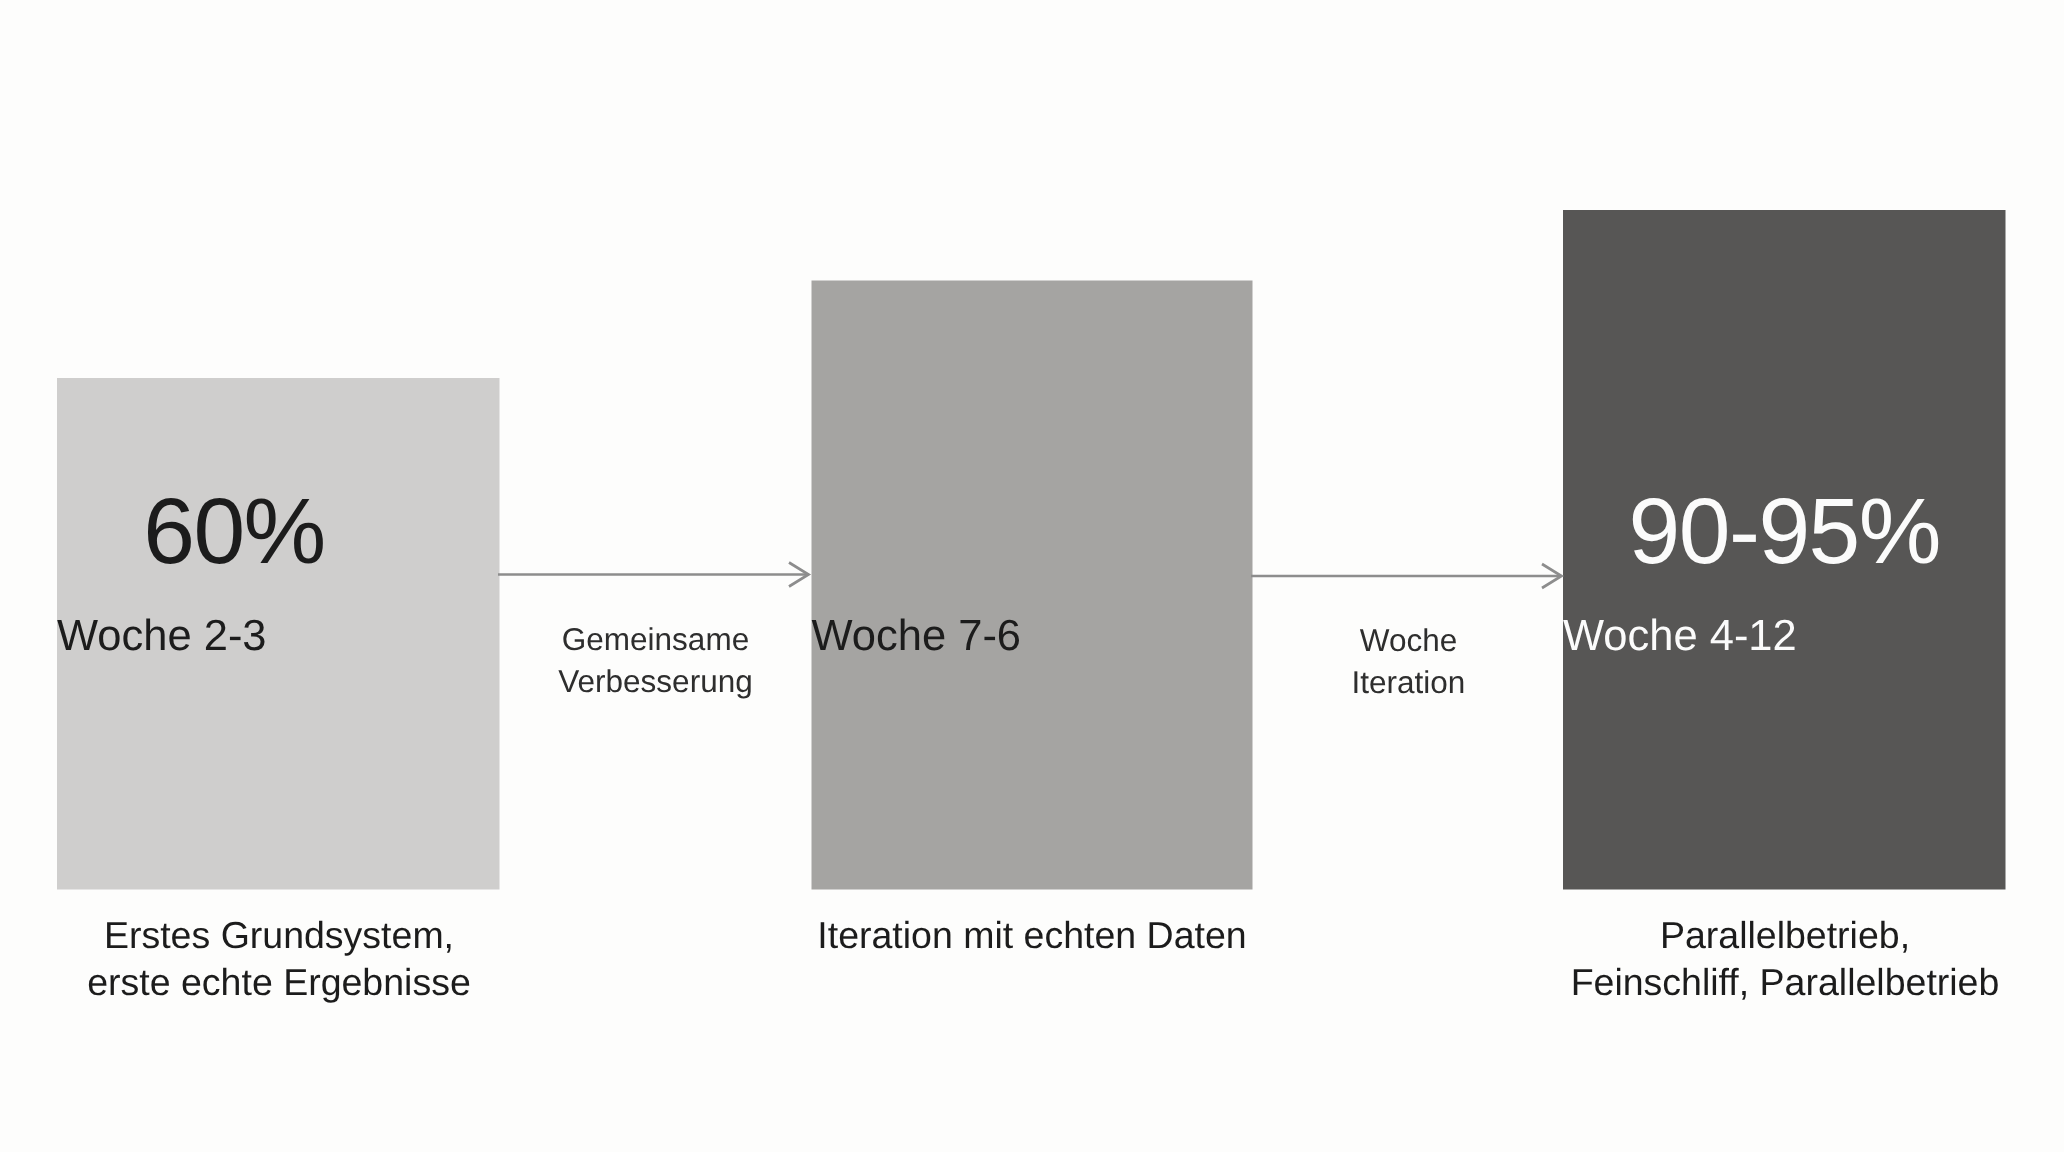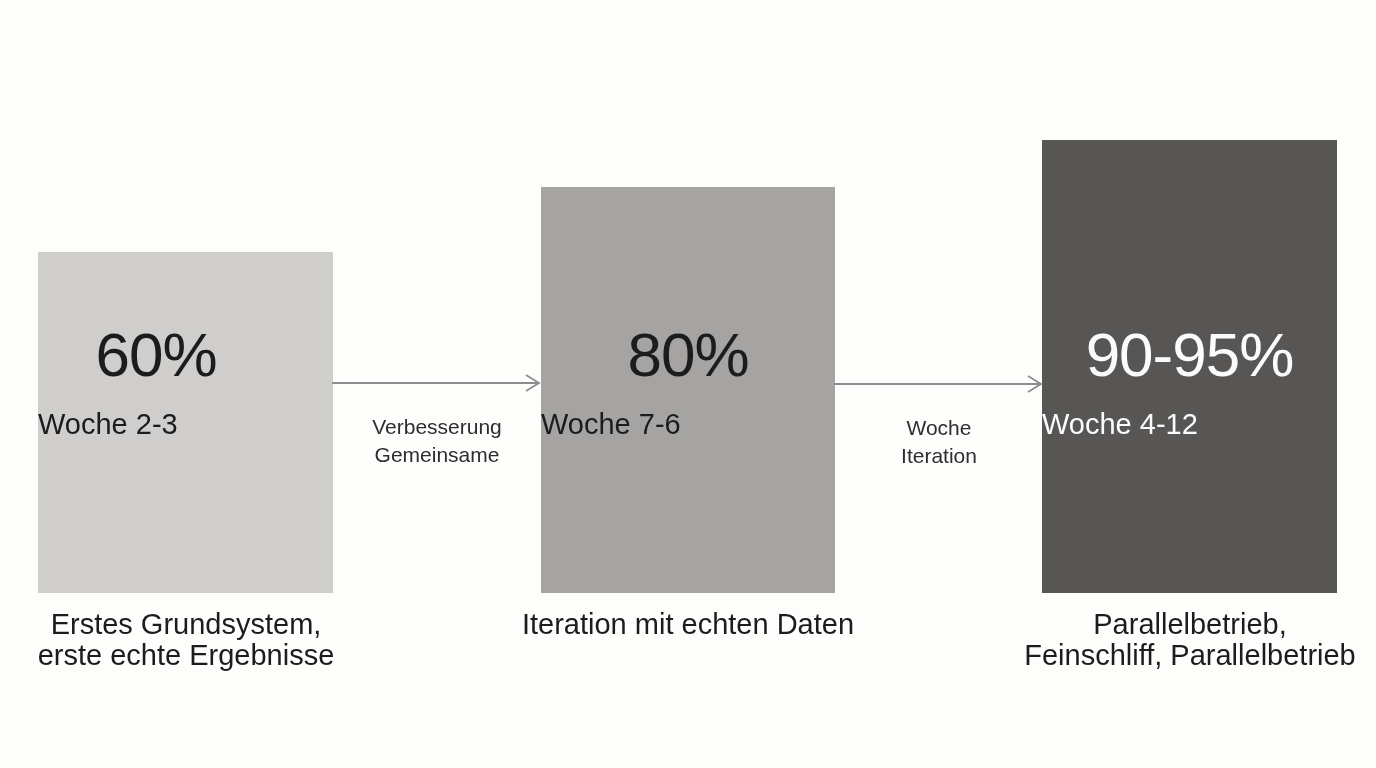--- a/index.html
+++ b/index.html
@@ -45,21 +45,21 @@
     text-align: left;
     white-space: nowrap;
   }
   .weeks1 { left: 38px;   width: 295px; }
   .weeks2 { left: 541px;  width: 294px; }
   .weeks3 { left: 1042px; width: 295px; }
 
   .caption {
     position: absolute;
     top: 609px;
-    font-size: 29px;
+    font-size: 25px;
     line-height: 31px;
     color: #1c1c1c;
     text-align: center;
     white-space: nowrap;
   }
   .cap1 { left: 16px;   width: 340px; }
   .cap2 { left: 518px;  width: 340px; }
   .cap3 { left: 1020px; width: 340px; }
 
   .arrow {
@@ -88,40 +88,39 @@
 </head>
 <body>
 
 <div class="canvas">
 
   <div class="box box1" style="background-color: rgb(207, 206, 205);"></div>
   <div class="box box2" style="background-color: rgb(165, 164, 162);"></div>
   <div class="box box3" style="background-color: rgb(87, 86, 85);"></div>
 
   <div class="pct pct1 dark-text" style="color: rgb(28, 28, 28);">60%</div>
-  <div class="pct pct2 dark-text" style="color: rgb(28, 28, 28);">80%</div>
   <div class="pct pct3 light-text" style="color: rgb(251, 251, 251);">90-95%</div>
 
   <div class="weeks weeks1 dark-text" style="color: rgb(28, 28, 28);">Woche 2-3</div>
   <div class="weeks weeks2 dark-text" style="color: rgb(28, 28, 28);">Woche 7-6</div>
   <div class="weeks weeks3 light-text" style="color: rgb(251, 251, 251);">Woche 4-12</div>
 
   <svg class="arrow arrow1" viewBox="0 0 212 24" xmlns="http://www.w3.org/2000/svg">
     <line x1="0" y1="12" x2="206" y2="12" stroke-width="1.8" stroke="#8d8d8d"></line>
     <path d="M194 4 L207 12 L194 20" fill="none" stroke-width="1.8" stroke="#8d8d8d"></path>
   </svg>
 
   <svg class="arrow arrow2" viewBox="0 0 212 24" xmlns="http://www.w3.org/2000/svg">
     <line x1="0" y1="12" x2="206" y2="12" stroke-width="1.8" stroke="#8d8d8d"></line>
     <path d="M194 4 L207 12 L194 20" fill="none" stroke-width="1.8" stroke="#8d8d8d"></path>
   </svg>
 
   <div class="arrow-label alabel1">
+    <div>Gemeinsame</div>
     <div>Verbesserung</div>
-    <div>Gemeinsame</div>
   </div>
   <div class="arrow-label alabel2">
     <div>Woche</div>
     <div>Iteration</div>
   </div>
 
   <div class="caption cap1">
     <div>Erstes Grundsystem,</div>
     <div>erste echte Ergebnisse</div>
   </div>

